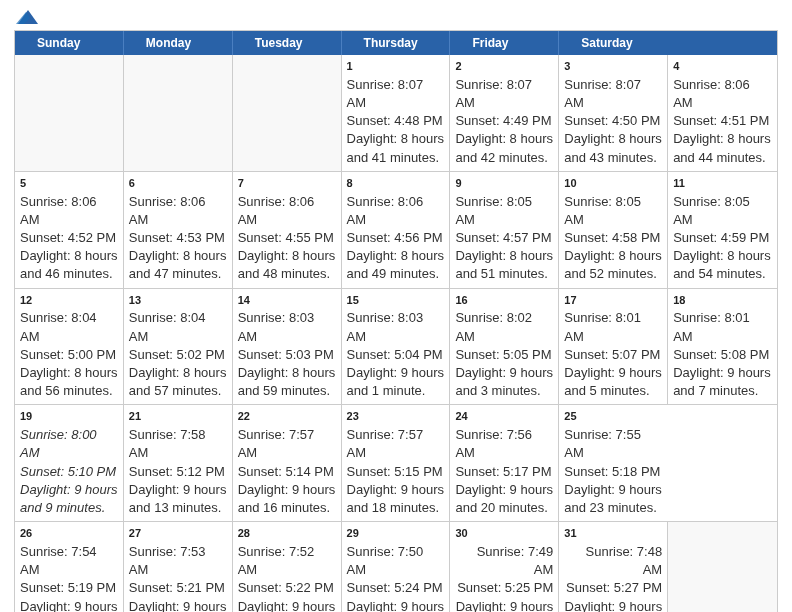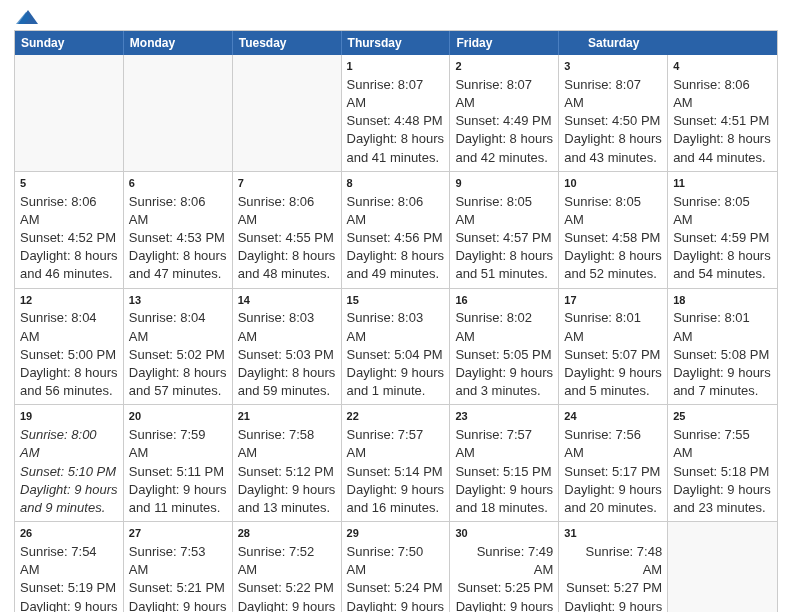--- a/index.html
+++ b/index.html
@@ -65,25 +65,25 @@
     }
     .cal-header-row {
       display: grid;
       grid-template-columns: repeat(7, 1fr);
       background: #2962a8;
     }
     .cal-header-cell {
       color: #fff;
       font-size: 12px;
       font-weight: bold;
-      padding: 5px 6px;
+      padding: 5px 22px;
       border-right: 1px solid #4a7fc1;
       text-align: left;
     }
-    .cal-header-cell:last-child { border-right: none; text-align: center; }
+    .cal-header-cell:last-child { border-right: none; }
     .cal-body {
       flex: 1;
       display: flex;
       flex-direction: column;
     }
     .cal-week {
       display: grid;
       grid-template-columns: repeat(7, 1fr);
       flex: 1;
       border-bottom: 1px solid #ccc;
@@ -263,26 +263,20 @@
           </div>
         </div>
         <div class="cal-week">
           <div class="cal-cell">
             <div class="cal-day-num">19</div>
             <div class="cal-cell-text" style="white-space: pre-line; font-style: italic;">Sunrise: 8:00 AM
 Sunset: 5:10 PM
 Daylight: 9 hours and 9 minutes.</div>
           </div>
           <div class="cal-cell">
-            <div class="cal-day-num">20</div>
-            <div class="cal-cell-text" style="white-space: pre-line;">Sunrise: 7:59 AM
-Sunset: 5:11 PM
-Daylight: 9 hours and 11 minutes.</div>
-          </div>
-          <div class="cal-cell">
             <div class="cal-day-num">21</div>
             <div class="cal-cell-text" style="white-space: pre-line;">Sunrise: 7:58 AM
 Sunset: 5:12 PM
 Daylight: 9 hours and 13 minutes.</div>
           </div>
           <div class="cal-cell">
             <div class="cal-day-num">22</div>
             <div class="cal-cell-text" style="white-space: pre-line;">Sunrise: 7:57 AM
 Sunset: 5:14 PM
 Daylight: 9 hours and 16 minutes.</div>

